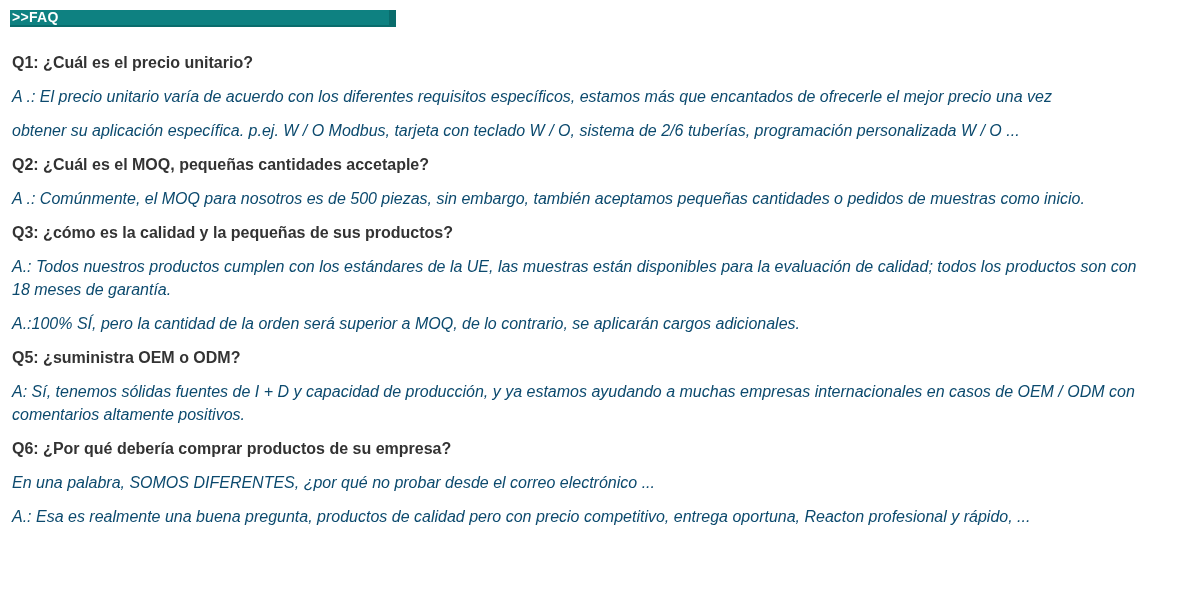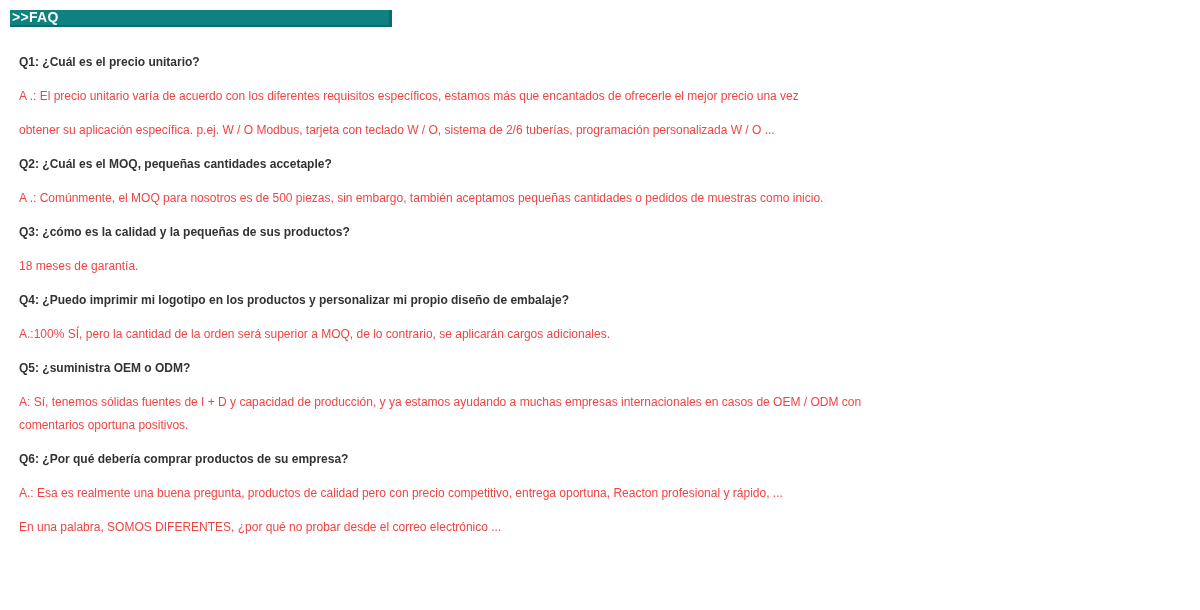--- a/index.html
+++ b/index.html
@@ -15,49 +15,50 @@
     background: #ffffff;
     padding: 10px 12px 0 10px;
     overflow: hidden;
     font-family: "Liberation Sans", "DejaVu Sans", sans-serif;
   }
   .faq-header-bar {
     width: 377px;
     height: 15px;
     background: #0e8181;
     border-bottom: 2px solid #0a6c6c;
-    border-right: 3px solid #84cc16;
+    border-right: 7px solid #84cc16;
     display: flex;
     align-items: center;
     padding-left: 2px;
   }
   .faq-header-text {
     color: #ffffff;
     font-weight: bold;
     font-size: 14px;
     line-height: 15px;
     letter-spacing: 0.3px;
     white-space: nowrap;
   }
   .faq-content {
     margin-top: 24px;
     padding-left: 2px;
   }
   .faq-content p {
-    margin: 0 0 11px 7px;
-    font-size: 12px;
+    margin: 0 0 11px 0;
+    font-size: 16px;
     line-height: 23px;
   }
   .faq-content p.question {
     font-weight: bold;
     color: #333333;
   }
   .faq-content p.answer {
     font-weight: normal;
-    color: #ef4444;
+    color: #0c4a6e;
+    font-style: italic;
   }
   .faq-content .line {
     display: block;
     white-space: nowrap;
   }
 </style>
 </head>
 <body>
 
 <div class="page">
@@ -71,32 +72,32 @@
       </p>
       <p class="answer">
         <span class="line">obtener su aplicación específica. p.ej. W / O Modbus, tarjeta con teclado W / O, sistema de 2/6 tuberías, programación personalizada W / O ...</span>
       </p>
       <p class="question">Q2: ¿Cuál es el MOQ, pequeñas cantidades accetaple?</p>
       <p class="answer">
         <span class="line">A .: Comúnmente, el MOQ para nosotros es de 500 piezas, sin embargo, también aceptamos pequeñas cantidades o pedidos de muestras como inicio.</span>
       </p>
       <p class="question">Q3: ¿cómo es la calidad y la pequeñas de sus productos?</p>
       <p class="answer">
+        <span class="line">A.: Todos nuestros productos cumplen con los estándares de la UE, las muestras están disponibles para la evaluación de calidad; todos los productos son con</span>
         <span class="line">18 meses de garantía.</span>
       </p>
-      <p class="question">Q4: ¿Puedo imprimir mi logotipo en los productos y personalizar mi propio diseño de embalaje?</p>
       <p class="answer">
         <span class="line">A.:100% SÍ, pero la cantidad de la orden será superior a MOQ, de lo contrario, se aplicarán cargos adicionales.</span>
       </p>
       <p class="question">Q5: ¿suministra OEM o ODM?</p>
       <p class="answer">
         <span class="line">A: Sí, tenemos sólidas fuentes de I + D y capacidad de producción, y ya estamos ayudando a muchas empresas internacionales en casos de OEM / ODM con</span>
-        <span class="line">comentarios oportuna positivos.</span>
+        <span class="line">comentarios altamente positivos.</span>
       </p>
       <p class="question">Q6: ¿Por qué debería comprar productos de su empresa?</p>
       <p class="answer">
-        <span class="line">A.: Esa es realmente una buena pregunta, productos de calidad pero con precio competitivo, entrega oportuna, Reacton profesional y rápido, ...</span>
+        <span class="line">En una palabra, SOMOS DIFERENTES, ¿por qué no probar desde el correo electrónico ...</span>
       </p>
       <p class="answer">
-        <span class="line">En una palabra, SOMOS DIFERENTES, ¿por qué no probar desde el correo electrónico ...</span>
+        <span class="line">A.: Esa es realmente una buena pregunta, productos de calidad pero con precio competitivo, entrega oportuna, Reacton profesional y rápido, ...</span>
       </p>
     </div>
 </div>
 
 </body></html>

